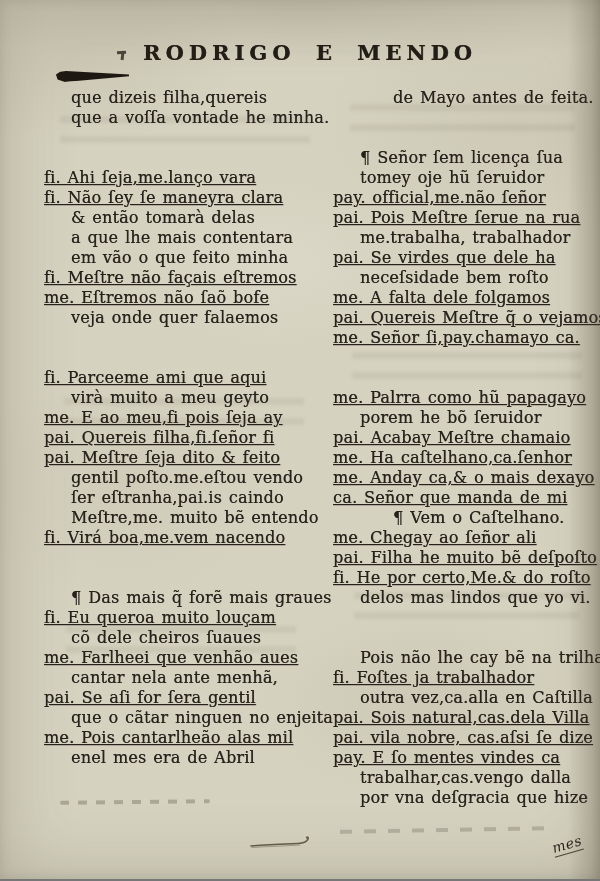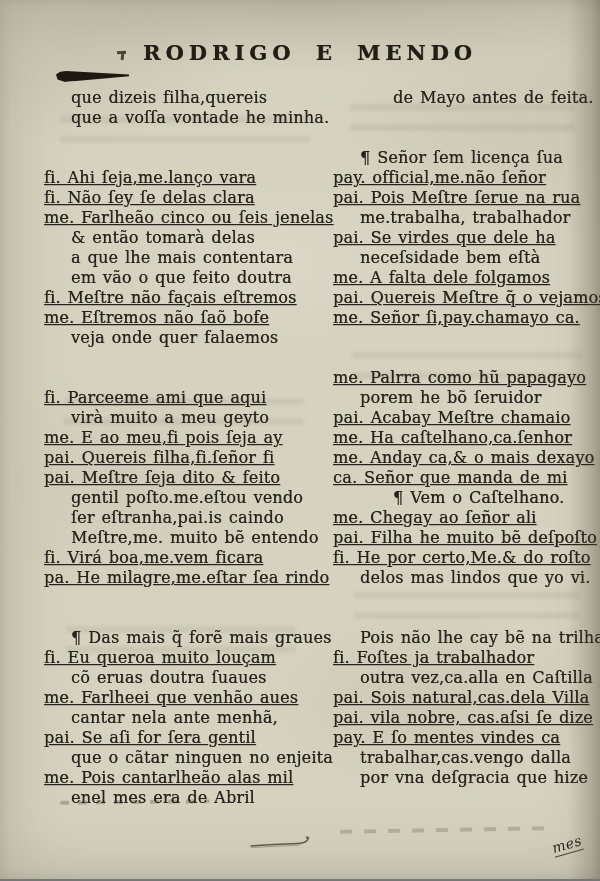--- a/index.html
+++ b/index.html
@@ -90,62 +90,61 @@
   <div class="ghost ghost-4"></div>
   <div class="ghost ghost-5"></div>
   <div class="ghost ghost-6"></div>
 
   <div class="col col-left">
       <div class="line indent-1">que dizeis filha,quereis</div>
       <div class="line indent-1">que a voſſa vontade he minha.</div>
       <div class="line indent-0 blank"></div>
       <div class="line indent-0 blank"></div>
       <div class="line indent-0">fi. Ahi ſeja,me.lanço vara</div>
-      <div class="line indent-0">fi. Não ſey ſe delas clara</div>
-      <div class="line indent-0">me. Farlheão cinco ou ſeis jenelas</div>
+      <div class="line indent-0">fi. Não ſey ſe maneyra clara</div>
       <div class="line indent-1">&amp; então tomarà delas</div>
       <div class="line indent-1">a que lhe mais contentara</div>
-      <div class="line indent-1">em vão o que feito doutra</div>
+      <div class="line indent-1">em vão o que feito minha</div>
       <div class="line indent-0">fi. Meſtre não façais eſtremos</div>
       <div class="line indent-0">me. Eſtremos não ſaõ bofe</div>
       <div class="line indent-1">veja onde quer falaemos</div>
       <div class="line indent-0 blank"></div>
       <div class="line indent-0 blank"></div>
       <div class="line indent-0">fi. Parceeme ami que aqui</div>
       <div class="line indent-1">virà muito a meu geyto</div>
       <div class="line indent-0">me. E ao meu,fi pois ſeja ay</div>
       <div class="line indent-0">pai. Quereis filha,fi.ſeñor fi</div>
       <div class="line indent-0">pai. Meſtre ſeja dito &amp; feito</div>
       <div class="line indent-1">gentil poſto.me.eſtou vendo</div>
       <div class="line indent-1">ſer eſtranha,pai.is caindo</div>
       <div class="line indent-1">Meſtre,me. muito bẽ entendo</div>
-      <div class="line indent-0">fi. Virá boa,me.vem ficara</div>
-      <div class="line indent-0">pa. He milagre,me.eſtar ſea rindo</div>
+      <div class="line indent-0">fi. Virá boa,me.vem nacendo</div>
       <div class="line indent-0 blank"></div>
       <div class="line indent-0 blank"></div>
       <div class="line indent-1">¶ Das mais q̃ forẽ mais graues</div>
       <div class="line indent-0">fi. Eu queroa muito louçam</div>
-      <div class="line indent-1">cõ eruas doutra ſuaues</div>
+      <div class="line indent-1">cõ dele cheiros ſuaues</div>
       <div class="line indent-0">me. Farlheei que venhão aues</div>
       <div class="line indent-1">cantar nela ante menhã,</div>
       <div class="line indent-0">pai. Se aſi for ſera gentil</div>
       <div class="line indent-1">que o cãtar ninguen no enjeita</div>
       <div class="line indent-0">me. Pois cantarlheão alas mil</div>
       <div class="line indent-1">enel mes era de Abril</div>
     </div>
   <div class="col col-right">
       <div class="line indent-2">de Mayo antes de feita.</div>
       <div class="line indent-0 blank"></div>
       <div class="line indent-0 blank"></div>
       <div class="line indent-1">¶ Señor ſem licença ſua</div>
+      <div class="line indent-1">tomey oje hũ ſeruidor</div>
       <div class="line indent-0">pay. official,me.não ſeñor</div>
       <div class="line indent-0">pai. Pois Meſtre ſerue na rua</div>
       <div class="line indent-1">me.trabalha, trabalhador</div>
       <div class="line indent-0">pai. Se virdes que dele ha</div>
-      <div class="line indent-1">neceſsidade bem eſtà</div>
+      <div class="line indent-1">neceſsidade bem roſto</div>
       <div class="line indent-0">me. A falta dele folgamos</div>
       <div class="line indent-0">pai. Quereis Meſtre q̃ o vejamos</div>
       <div class="line indent-0">me. Señor ſi,pay.chamayo ca.</div>
       <div class="line indent-0 blank"></div>
       <div class="line indent-0 blank"></div>
       <div class="line indent-0">me. Palrra como hũ papagayo</div>
       <div class="line indent-1">porem he bõ ſeruidor</div>
       <div class="line indent-0">pai. Acabay Meſtre chamaio</div>
       <div class="line indent-0">me. Ha caſtelhano,ca.ſenhor</div>
       <div class="line indent-0">me. Anday ca,&amp; o mais dexayo</div>

